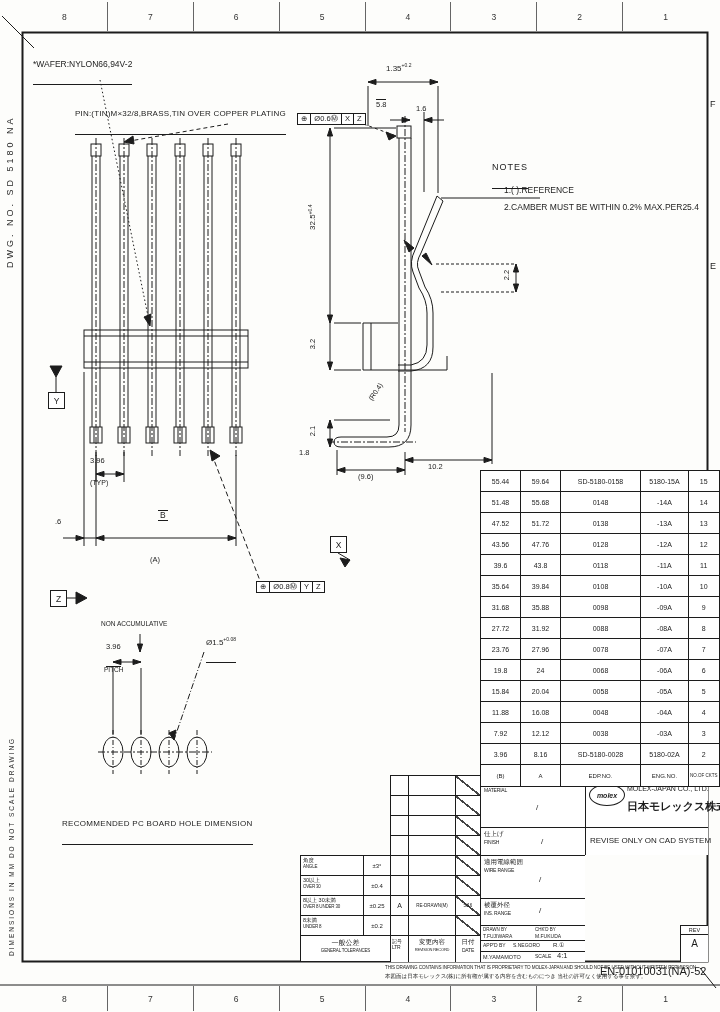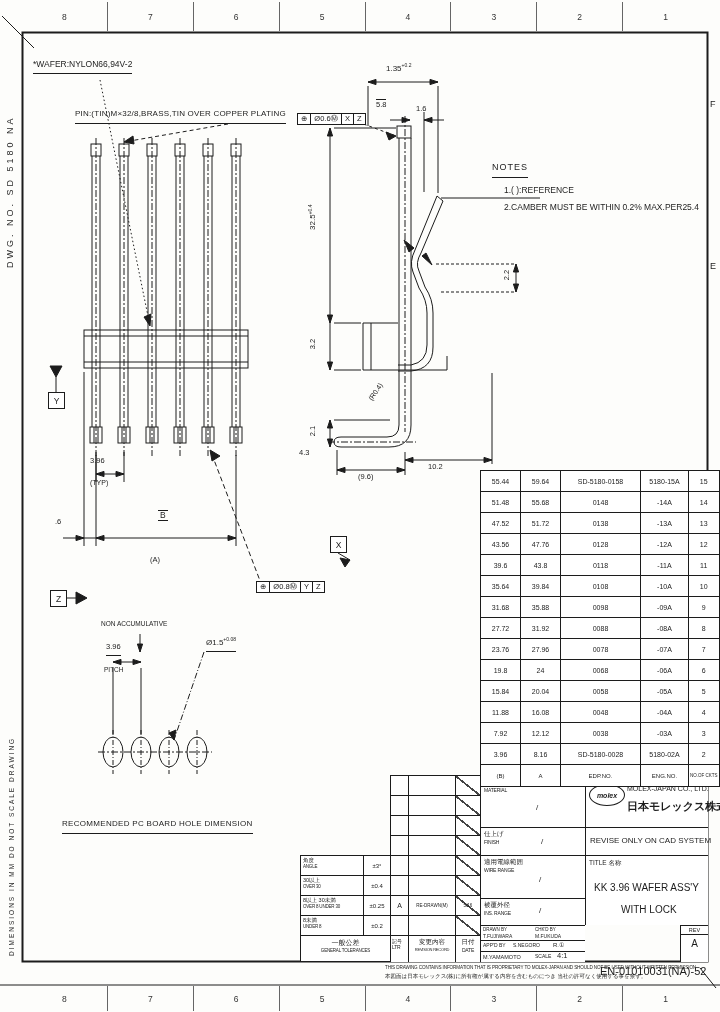--- a/index.html
+++ b/index.html
@@ -1,20 +1,20 @@
 <!DOCTYPE html>
 <html><head>
 <meta charset="utf-8">
 <style>
   html,body{margin:0;padding:0}
   #page{position:relative;width:720px;height:1012px;background:#fdfdfb;font-family:"Liberation Sans",sans-serif;color:#1c1c1c;overflow:hidden}
   svg{position:absolute;left:0;top:0}
   .t{position:absolute;white-space:nowrap;font-size:8px;line-height:1.1;z-index:3}
   .fs6{font-size:6px}.fs65{font-size:6.5px}.fs7{font-size:7px}.fs75{font-size:7.5px}.fs85{font-size:8.5px}.fs9{font-size:9px}
-  .u{border-bottom:1px solid #1c1c1c;padding-bottom:4px}
+  .u{border-bottom:1px solid #1c1c1c;padding-bottom:15px}
   .ol{border-top:1px solid #1c1c1c;padding-top:1px}
   .bdim{border-top:1px solid #1c1c1c;border-bottom:1px solid #1c1c1c;padding:0 2px}
   .vrot{transform:rotate(-90deg);transform-origin:center}
   .r55{transform:rotate(-55deg);transform-origin:center}
   sup{font-size:5px;vertical-align:super}
   .fcf{position:absolute;display:flex;border:1px solid #1c1c1c;background:#fff;z-index:3}
   .fcf span{display:block;padding:1px 3px;border-right:1px solid #1c1c1c;font-size:7.5px;line-height:1}
   .fcf span:last-child{border-right:none}
   .datum{position:absolute;width:15px;height:15px;border:1.2px solid #1c1c1c;font-size:8.5px;display:flex;align-items:center;justify-content:center;background:#fff;z-index:3}
   .vtext{position:absolute;transform:rotate(-90deg);transform-origin:0 0;white-space:nowrap;color:#2a2a2a}
@@ -288,21 +288,21 @@
 <span class="t u fs9" style="left:492px;top:163px;letter-spacing:1px">NOTES</span>
 <span class="t fs85" style="left:504px;top:186px">1.( ):REFERENCE</span>
 <span class="t fs85" style="left:504px;top:203px">2.CAMBER MUST BE WITHIN 0.2% MAX.PER25.4</span>
 
 <span class="t" style="left:386px;top:63px"><span>1.35</span><sup>+0.2</sup></span>
 <span class="t ol fs75" style="left:376px;top:99px">5.8</span>
 <span class="t fs75" style="left:416px;top:105px">1.6</span>
 <span class="t vrot" style="left:300px;top:212px"><span>32.5</span><sup>+0.4</sup></span>
 <span class="t vrot fs75" style="left:308px;top:340px">3.2</span>
 <span class="t vrot fs75" style="left:308px;top:427px">2.1</span>
-<span class="t fs75" style="left:299px;top:449px">4.3</span>
+<span class="t fs75" style="left:299px;top:449px">1.8</span>
 <span class="t fs75" style="left:358px;top:473px">(9.6)</span>
 <span class="t fs75" style="left:428px;top:463px">10.2</span>
 <span class="t vrot fs75" style="left:502px;top:271px">2.2</span>
 <span class="t r55 fs7" style="left:366px;top:388px">(R0.4)</span>
 
 <span class="t fs75" style="left:90px;top:457px">3.96</span>
 <span class="t fs7" style="left:90px;top:479px">(TYP)</span>
 <span class="t fs75" style="left:55px;top:518px">.6</span>
 <span class="t bdim fs85" style="left:158px;top:510px">B</span>
 <span class="t fs75" style="left:150px;top:556px">(A)</span>
@@ -529,25 +529,20 @@
   <span class="t slash" style="left:60px;top:10px">/</span>
 </div>
 <div class="cell" style="left:585px;top:827px;width:123px;height:28px">
   <span class="t" style="left:4px;top:9px;font-size:8px;font-weight:normal">REVISE ONLY ON CAD SYSTEM</span>
 </div>
 <div class="cell" style="left:480px;top:855px;width:105px;height:43px">
   <span class="lab-jp">適用電線範囲</span>
       <span class="lab-en">WIRE RANGE</span>
   <span class="t slash" style="left:58px;top:20px">/</span>
 </div>
-<div class="cell" style="left:585px;top:855px;width:123px;height:70px">
-  <span class="t fs65" style="left:3px;top:3px">TITLE 名称</span>
-  <span class="t" style="left:8px;top:26px;font-size:10px">KK 3.96 WAFER ASS'Y</span>
-  <span class="t" style="left:35px;top:48px;font-size:10px">WITH LOCK</span>
-</div>
 <div class="cell" style="left:480px;top:898px;width:105px;height:27px">
   <span class="lab-jp">被覆外径</span>
       <span class="lab-en">INS. RANGE</span>
   <span class="t slash" style="left:58px;top:8px">/</span>
 </div>
 <div class="cell" style="left:480px;top:925px;width:105px;height:15px">
   <span class="t" style="left:2px;top:2px;font-size:4.5px">DRAWN BY</span>
   <span class="t" style="left:2px;top:8px;font-size:5px">T.FUJIWARA</span>
   <span class="t" style="left:54px;top:2px;font-size:4.5px">CHK'D BY</span>
   <span class="t" style="left:54px;top:8px;font-size:5px">M.FUKUDA</span>

